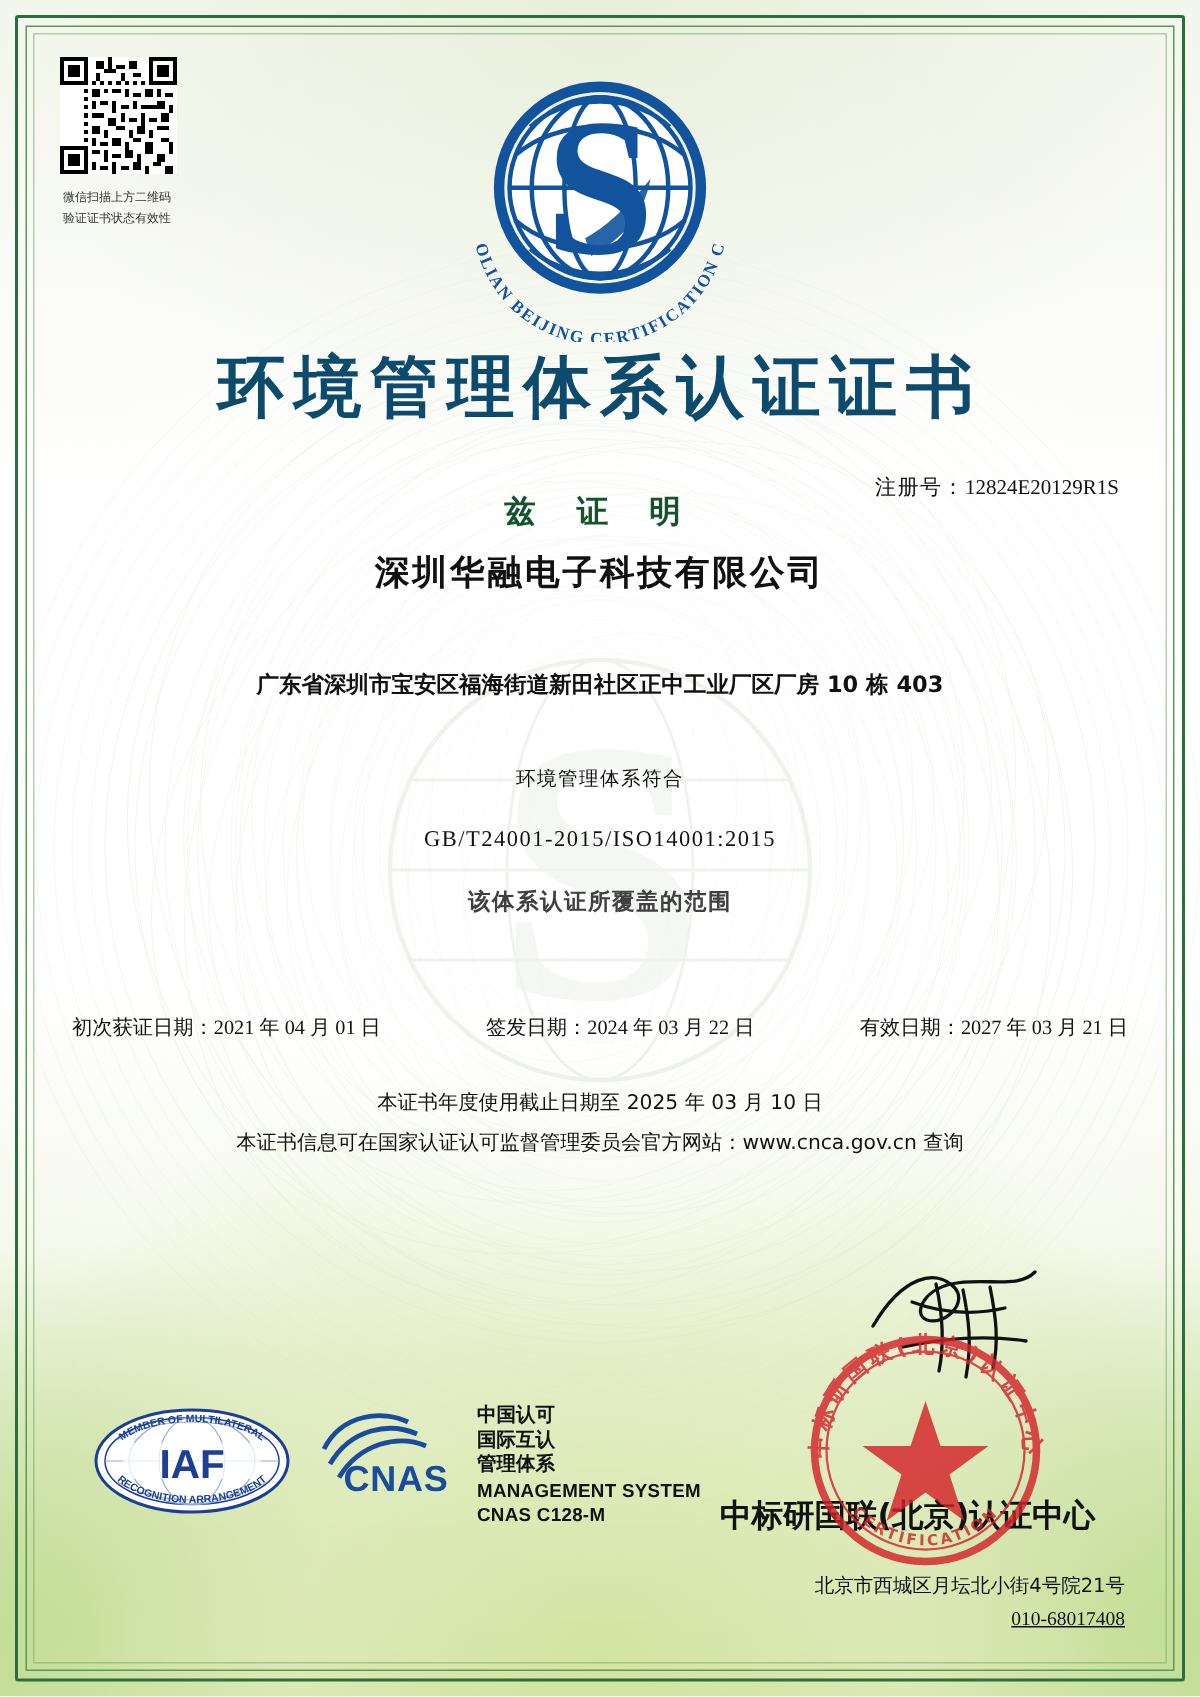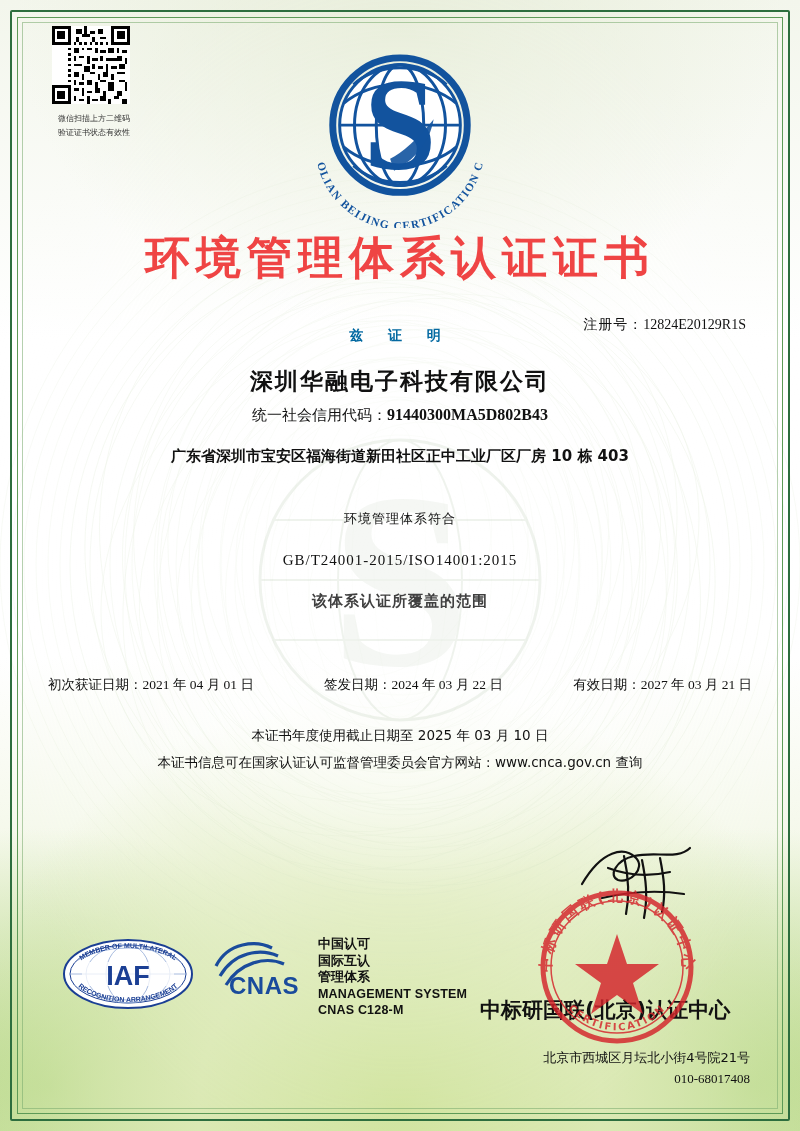--- a/index.html
+++ b/index.html
@@ -49,23 +49,23 @@
   .frame-hair {
     position: absolute;
     left: 22px; top: 22px; right: 22px; bottom: 22px;
     border: 1px solid rgba(120,170,110,.55);
   }
 
   
   .qr-block {
     position: absolute;
     left: 26px;
-    top: 26px;
+    top: 38px;
     width: 104px;
-    text-align: right;
+    text-align: center;
   }
   .qr-code {
     width: 78px;
     height: 78px;
     margin-left: 2px;
   }
   .qr-caption {
     font-size: 8px;
     color: #333;
     line-height: 1.7;
@@ -86,43 +86,43 @@
   
   .title-cn {
     position: absolute;
     top: 228px;
     left: 0; right: 0;
     text-align: center;
     font-family: "DejaVu Sans", sans-serif;
     font-size: 45px;
     letter-spacing: 6px;
     font-weight: bold;
-    color: #ef4444;
+    color: #0c4a6e;
   }
   .reg-line {
     position: absolute;
     top: 296px;
     right: 54px;
     font-size: 14px;
     color: #111;
     font-family: "DejaVu Sans", sans-serif;
     margin-top: 20px;
   }
   .reg-line .label { letter-spacing: 1px; }
   .reg-line .value { font-family: "Liberation Serif", serif; }
 
   .zizheng {
     position: absolute;
     top: 327px;
     left: 0; right: 0;
     text-align: center;
-    font-size: 14px;
+    font-size: 21px;
     font-weight: bold;
     letter-spacing: 10px;
-    color: #0369a1;
+    color: #14532d;
     font-family: "DejaVu Sans", sans-serif;
   }
   .company {
     position: absolute;
     top: 366px;
     left: 0; right: 0;
     text-align: center;
     font-size: 23px;
     font-weight: bold;
     letter-spacing: 2px;
@@ -263,21 +263,21 @@
   .issuer-addr {
     position: absolute;
     right: 50px;
     top: 1048px;
     text-align: right;
     font-size: 13px;
     color: #111;
     line-height: 1.6;
     font-family: "DejaVu Sans", sans-serif;
   }
-  .issuer-addr .tel { font-family: "Liberation Serif", serif; }
+  .issuer-addr .tel { font-family: "Liberation Serif", serif; text-decoration: underline; }
 
   
   .seal {
     position: absolute;
     left: 528px;
     top: 878px;
     width: 178px;
     height: 178px;
     pointer-events: none;
   }
@@ -526,23 +526,20 @@
 
   <div class="title-cn">环境管理体系认证证书</div>
 
   <div class="reg-line">
     <span class="label">注册号：</span><span class="value">12824E20129R1S</span>
   </div>
 
   <div class="zizheng">兹 证 明</div>
   <div class="company">深圳华融电子科技有限公司</div>
 
-  <div class="credit-code">
-    <span>统一社会信用代码：</span><b>91440300MA5D802B43</b>
-  </div>
 
   <div class="address">广东省深圳市宝安区福海街道新田社区正中工业厂区厂房 10 栋 403</div>
 
   <div class="conform">环境管理体系符合</div>
   <div class="standard">GB/T24001-2015/ISO14001:2015</div>
   <div class="scope-label">该体系认证所覆盖的范围</div>
 
   <div class="dates">
     <div>
       <span>初次获证日期：</span><span class="d-val">2021 年 04 月 01 日</span>

